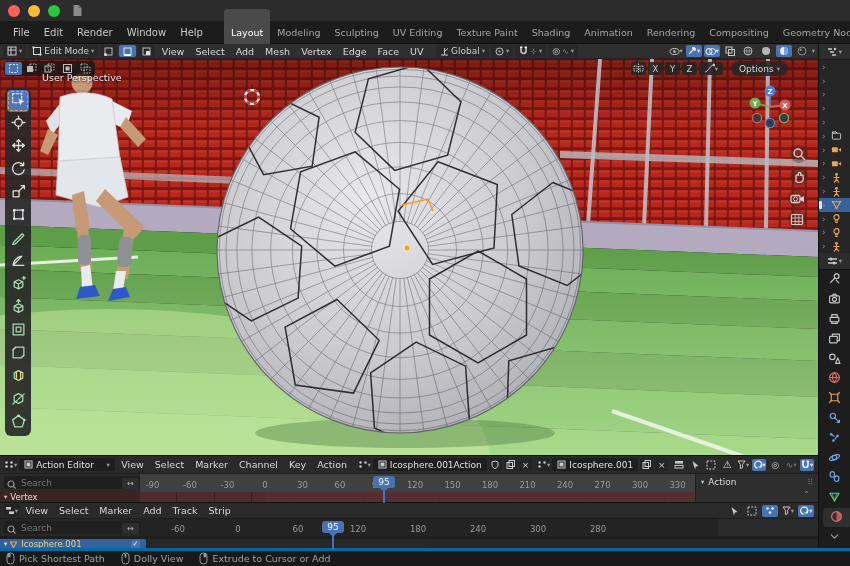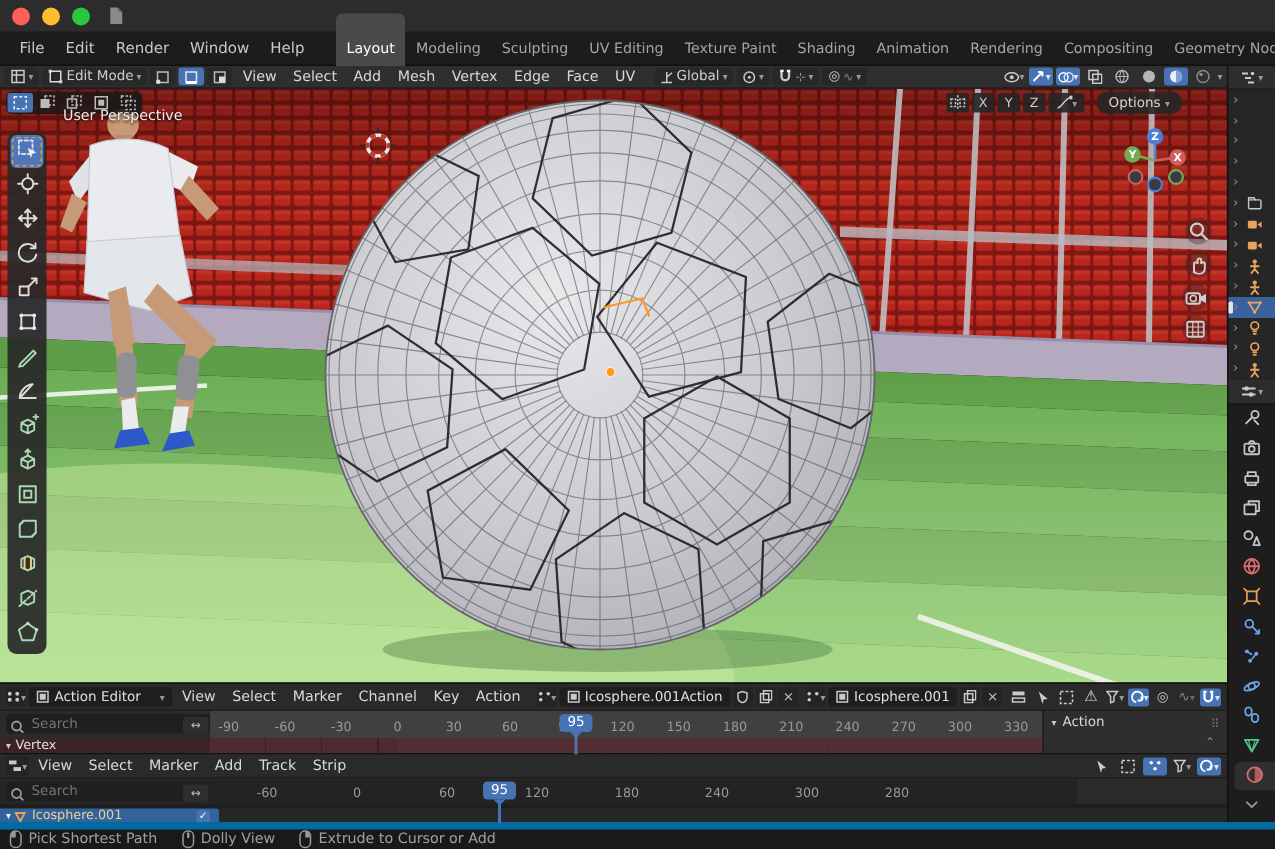--- a/index.html
+++ b/index.html
@@ -57,21 +57,21 @@
   .searchbox{position:absolute;left:4px;top:2px;width:132px;height:13px;background:#1f1f1f;border-radius:3px;display:flex;align-items:flex-end;padding:0 3px;gap:3px}
   .searchbox input{flex:1;min-width:0;background:transparent;border:none;outline:none;color:#bbb;font-size:9px;font-family:"DejaVu Sans",sans-serif}
   .searchbox .lr{background:#2e2e2e;border-radius:2px;width:17px;height:11px;color:#bbb;font-size:8px;display:flex;align-items:center;justify-content:center}
   .rulerlbl{position:absolute;bottom:2px;transform:translateX(-50%);font-size:8.5px;color:#9a9a9a;white-space:nowrap}
   .cfbadge{position:absolute;top:2px;width:22px;height:12px;background:#4772b3;border-radius:3px;color:#fff;font-size:9px;font-weight:normal;display:flex;align-items:center;justify-content:center;z-index:3}
   .cfbadge::after{content:"";position:absolute;left:7px;top:12px;border:4px solid transparent;border-top-color:#4772b3}
   .playhead{position:absolute;width:2px;background:#4772b3;z-index:2}
   
   #nla{position:absolute;left:0;top:502px;width:818px;height:46px;background:#262626;border-top:1px solid #121212;box-sizing:border-box}
   
-  #statusbar{position:absolute;left:0;top:548px;width:850px;height:18px;background:#191919;border-top:5px solid #0369a1;display:flex;align-items:center;gap:16px;padding-left:6px;box-sizing:border-box}
+  #statusbar{position:absolute;left:0;top:548px;width:850px;height:18px;background:#191919;border-top:3px solid #0369a1;display:flex;align-items:center;gap:16px;padding-left:6px;box-sizing:border-box}
   .stitem{display:flex;align-items:center;gap:4px;color:#a0a0a0;font-size:9.5px}
 </style>
 </head>
 <body>
 
 <div id="titlebar">
   <span class="tl" style="background:#ff5f57"></span>
   <span class="tl" style="background:#febc2e"></span>
   <span class="tl" style="background:#28c840"></span>
   <svg width="11" height="13" style="margin-left:12px">

